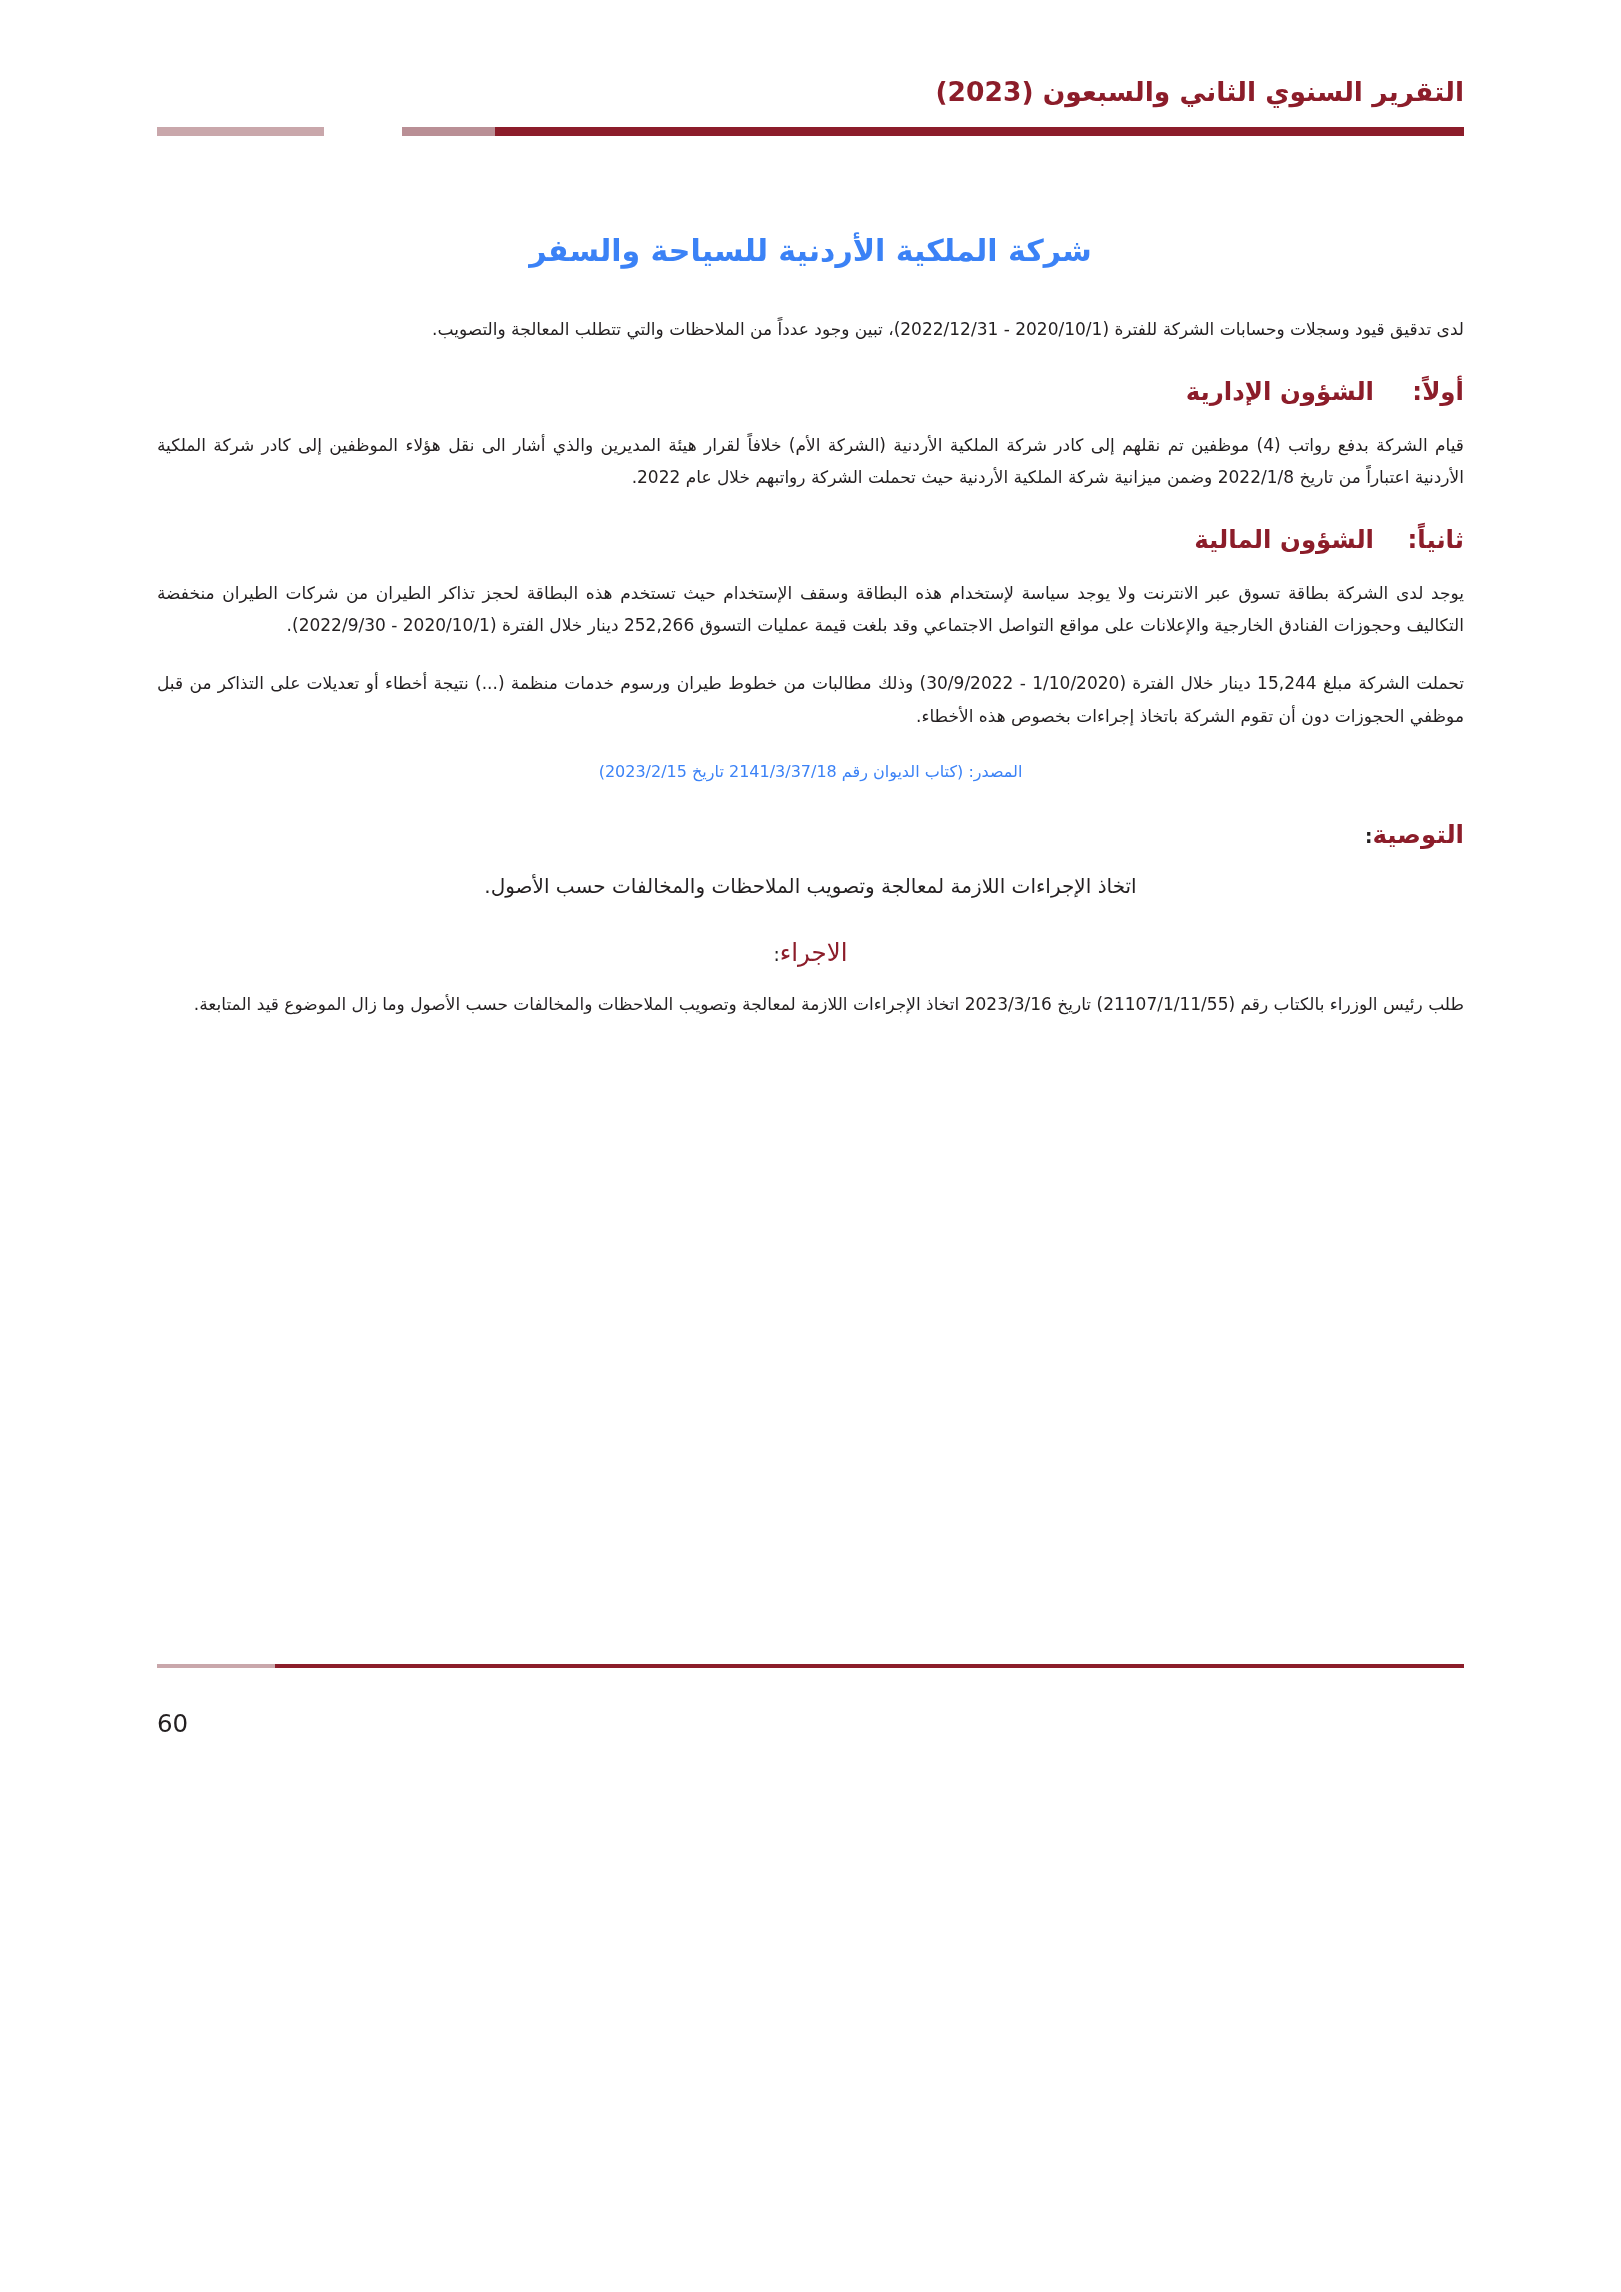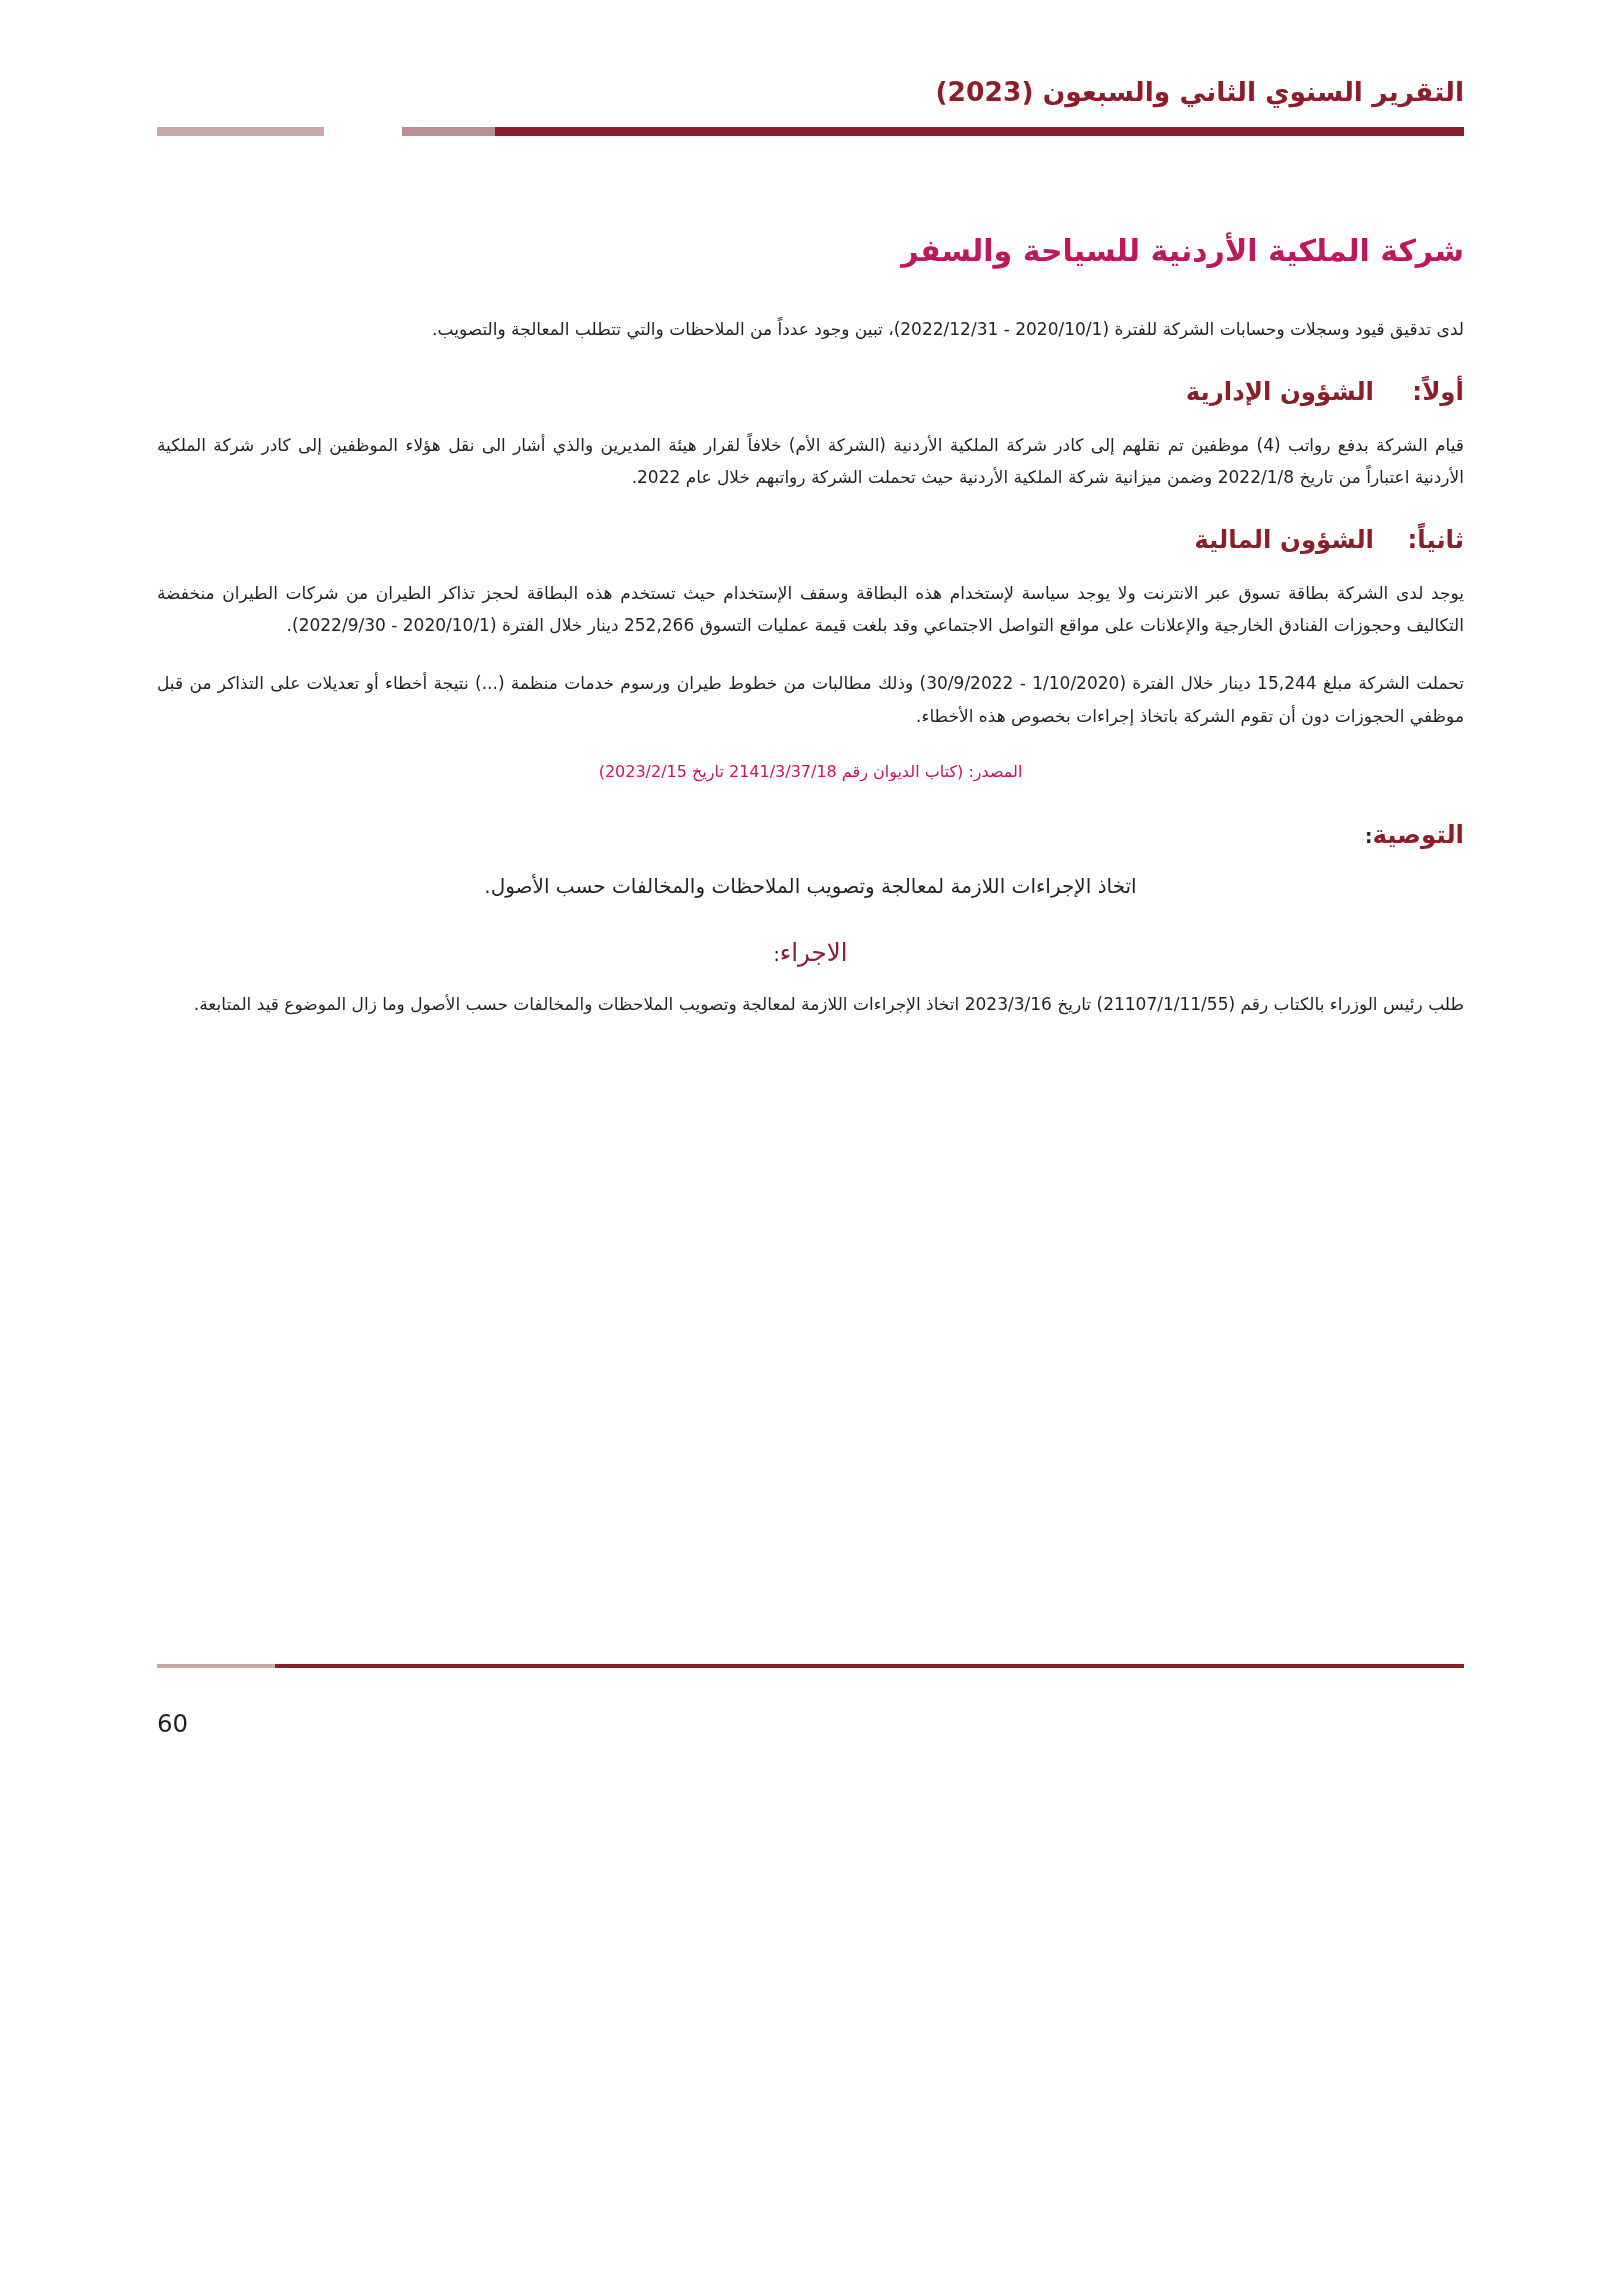--- a/index.html
+++ b/index.html
@@ -52,23 +52,24 @@
   .rule-seg-4 { flex: 1;      background: #8c1d2a; height: 8.8px; }
 
   
   .content {
     position: absolute;
     top: 230px;
     right: 157px;
     left: 157px;
   }
   .doc-title {
+    text-align: center;
     font-size: 30px;
     font-weight: bold;
-    color: #be185d;
+    color: #3b82f6;
     margin: 0 0 41px 0;
     line-height: 1.4;
   }
   p.body-text {
     margin: 0 0 25.5px 0;
     font-size: 17px;
     line-height: 1.92;
     color: #231f20;
     text-align: justify;
     text-justify: inter-word;
@@ -84,21 +85,21 @@
     text-align: right;
     line-height: 1.4;
   }
   h2.section-heading .lead {
     display: inline-block;
     min-width: 90px;
   }
   .source-line {
     margin: 7.8px 0 0 0;
     font-size: 16px;
-    color: #be185d;
+    color: #3b82f6;
     text-align: center;
     line-height: 1.8;
   }
   .rec-block { margin-top: 33px; }
   .rec-heading {
     font-size: 24.5px;
     font-weight: bold;
     color: #8c1d2a;
     text-align: right;
     margin: 0 0 17.6px 0;

